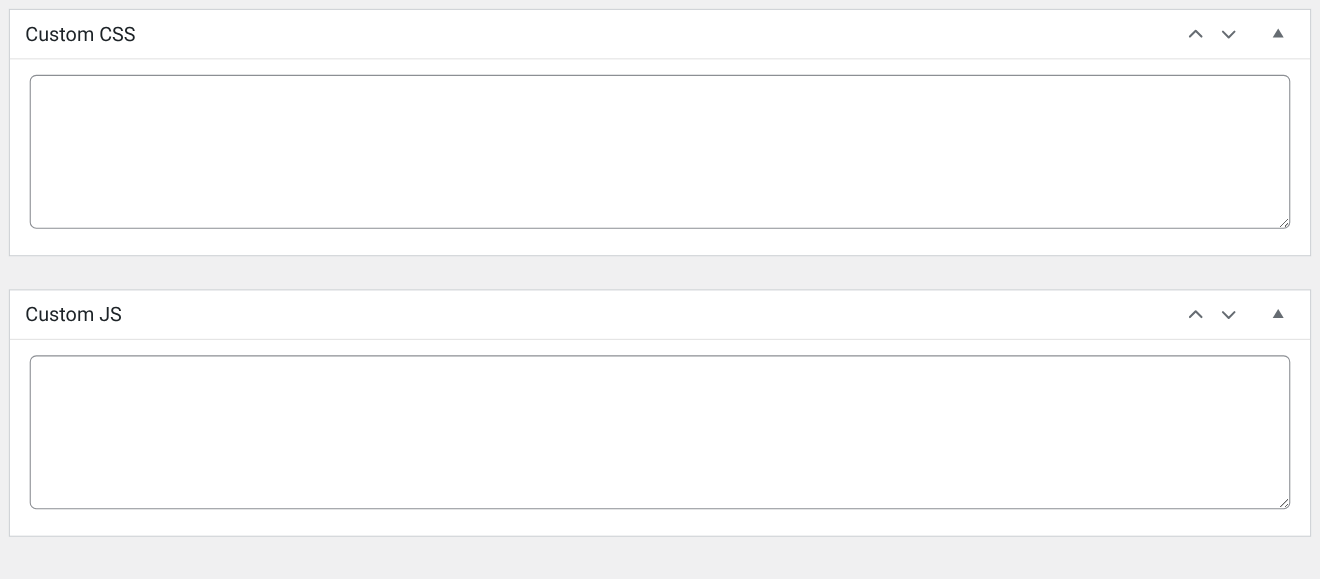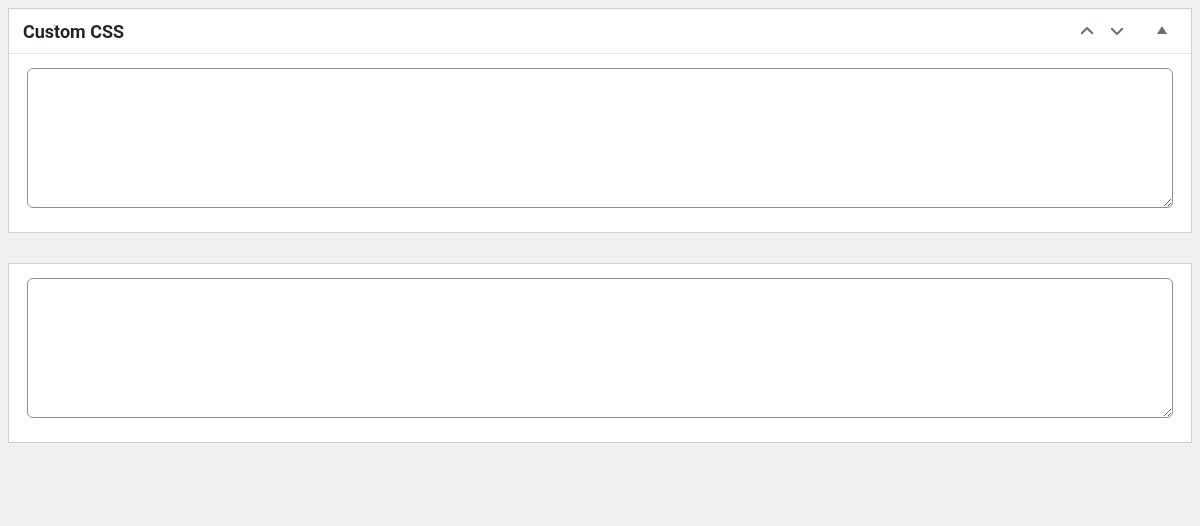--- a/index.html
+++ b/index.html
@@ -20,21 +20,21 @@
     }
     .panel-header {
       display: flex;
       align-items: center;
       justify-content: space-between;
       padding: 10px 14px;
       border-bottom: 1px solid #e3e3e3;
     }
     .panel-title {
       font-size: 18px;
-      font-weight: 700;
+      font-weight: 400;
       color: #1d2327;
     }
     .panel-controls {
       display: flex;
       align-items: center;
       gap: 6px;
     }
     .ctrl-btn {
       width: 24px;
       height: 24px;
@@ -107,16 +107,42 @@
         </span>
       </button>
     </div>
   </div>
   <div class="panel-body">
     <textarea class="code-area" style=""></textarea>
   </div>
 </div>
 
 <div class="panel">
+  <div class="panel-header">
+    <h2 class="panel-title">Custom JS</h2>
+    <div class="panel-controls">
+      <button class="ctrl-btn">
+        <span>
+          <svg width="18" height="18" viewBox="0 0 24 24" fill="none" stroke="currentColor" stroke-width="2.5" stroke-linecap="round" stroke-linejoin="round">
+              <polyline points="5 15 12 8 19 15"></polyline>
+            </svg>
+        </span>
+      </button>
+      <button class="ctrl-btn">
+        <span>
+          <svg width="18" height="18" viewBox="0 0 24 24" fill="none" stroke="currentColor" stroke-width="2.5" stroke-linecap="round" stroke-linejoin="round">
+              <polyline points="5 9 12 16 19 9"></polyline>
+            </svg>
+        </span>
+      </button>
+      <button class="toggle-btn">
+        <span>
+          <svg width="12" height="12" viewBox="0 0 12 12">
+              <polygon points="6,2 11,10 1,10" fill="currentColor"></polygon>
+            </svg>
+        </span>
+      </button>
+    </div>
+  </div>
   <div class="panel-body">
     <textarea class="code-area" style=""></textarea>
   </div>
 </div>
 
 </body></html>

